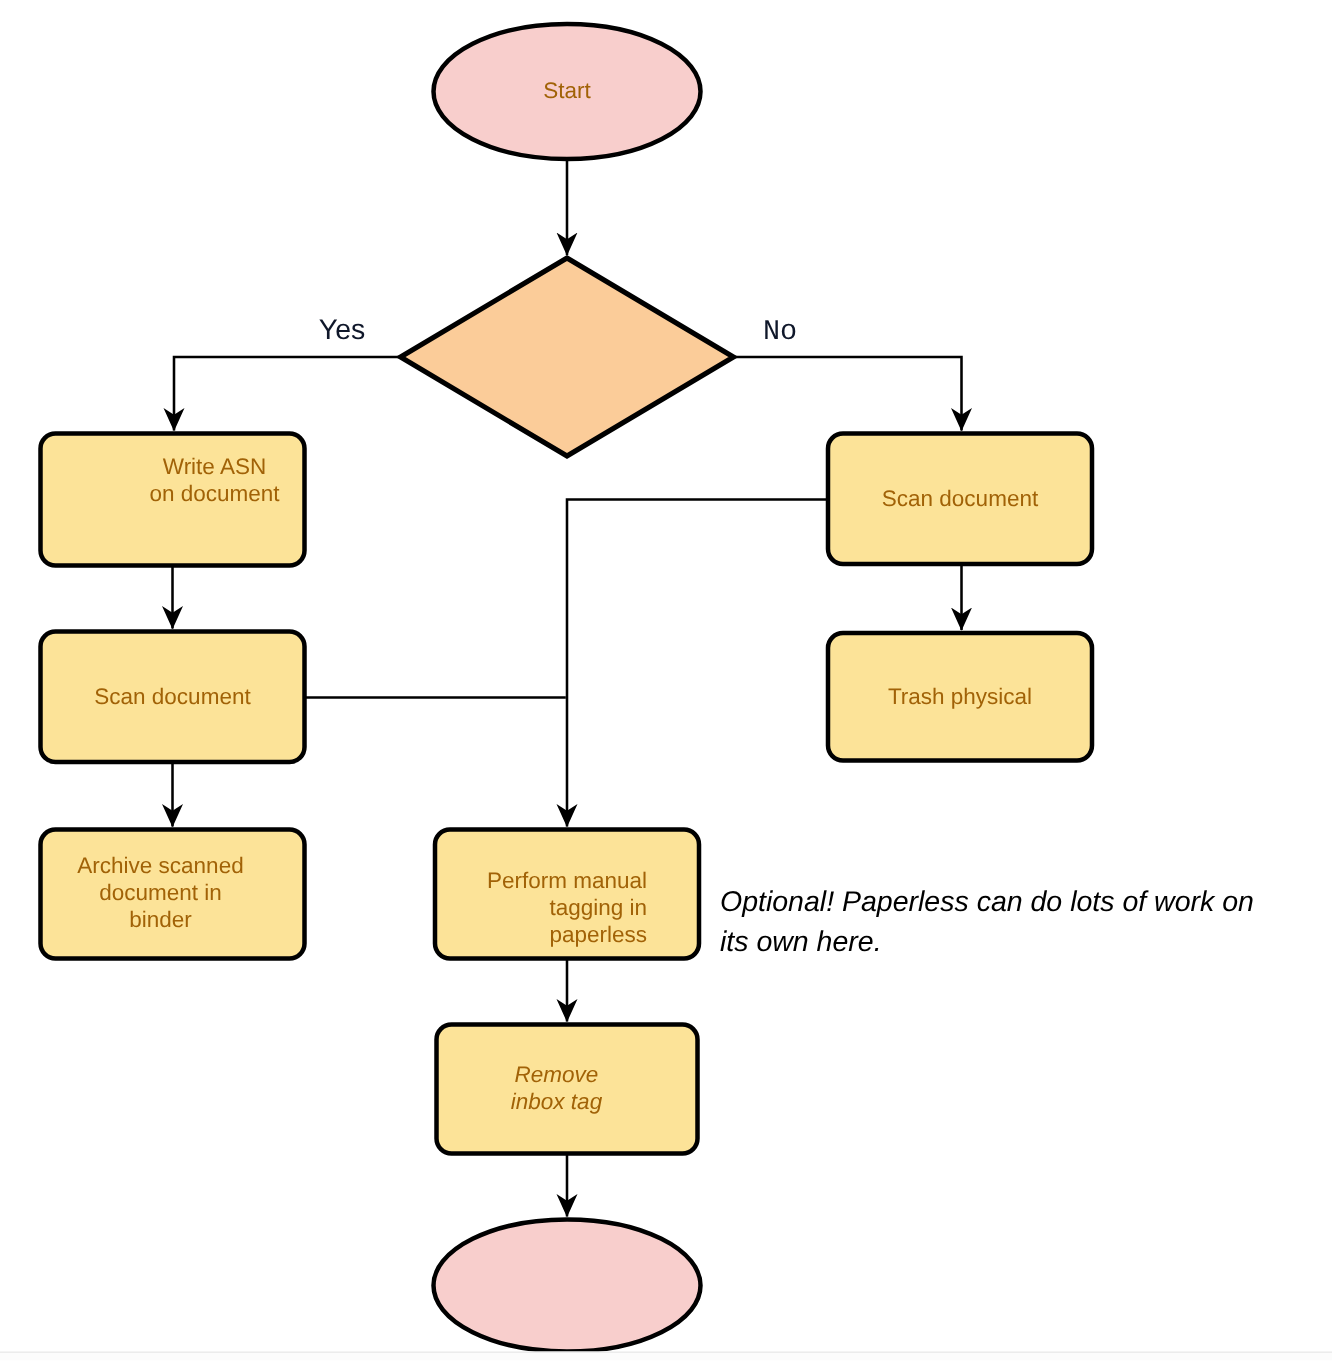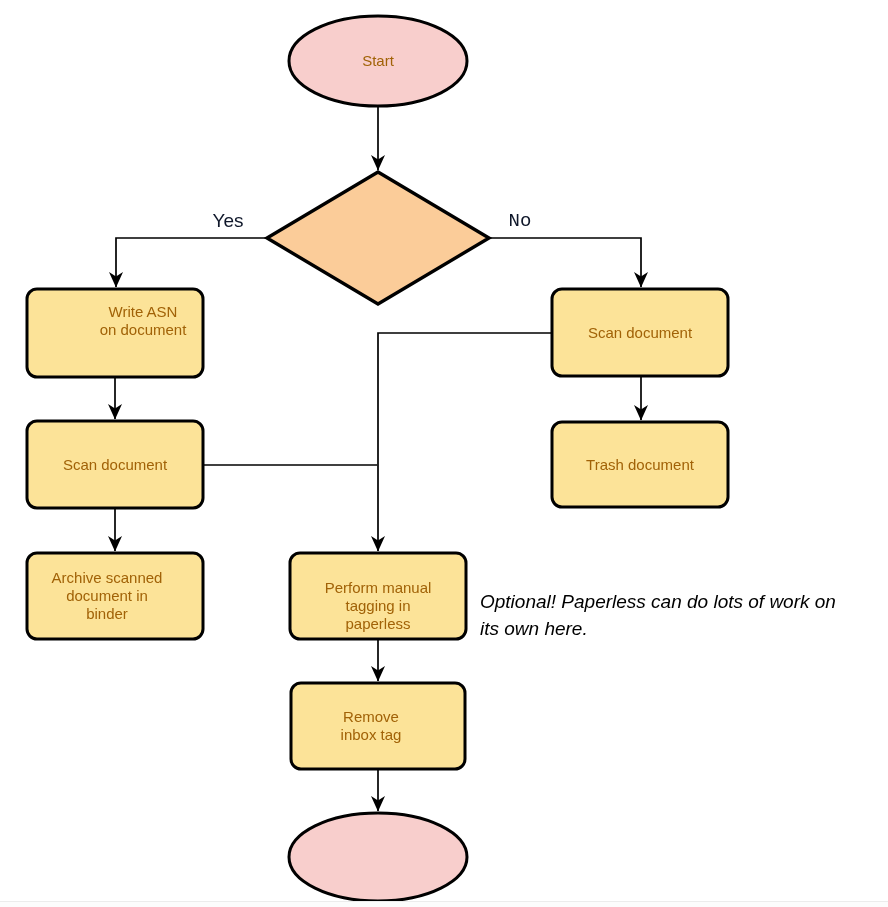--- a/index.html
+++ b/index.html
@@ -96,27 +96,27 @@
 on document</div>
 
   <div class="node-label" style="left:27px; top:421px; width:176px; height:87px;">Scan document</div>
 
   <div class="node-label" style="left:27px; top:553px; width:160px; height:86px;">Archive scanned
 document in
 binder</div>
 
   <div class="node-label" style="left:552px; top:289px; width:176px; height:87px;">Scan document</div>
 
-  <div class="node-label" style="left:552px; top:422px; width:176px; height:85px;">Trash document</div>
+  <div class="node-label" style="left:552px; top:422px; width:176px; height:85px;">Trash physical</div>
 
-  <div class="node-label" style="left:290px; top:553px; width:176px; height:106px;">Perform manual
+  <div class="node-label" style="left:290px; top:553px; width:176px; height:106px;text-align:right;">Perform manual
 tagging in
 paperless</div>
 
-  <div class="node-label" style="left:291px; top:683px; width:160px; height:86px;">Remove
+  <div class="node-label" style="left:291px; top:683px; width:160px; height:86px;font-style:italic;">Remove
 inbox tag</div>
 
 
   <div class="edge-label" style="left:204px; top:210px; width:48px; height:22px;">Yes</div>
 
   <div class="edge-label" style="left:496px; top:210px; width:48px; height:22px;font-family:Liberation Mono, monospace;">No</div>
 
   <div class="annotation">Optional! Paperless can do lots of work on
 its own here.</div>
 

